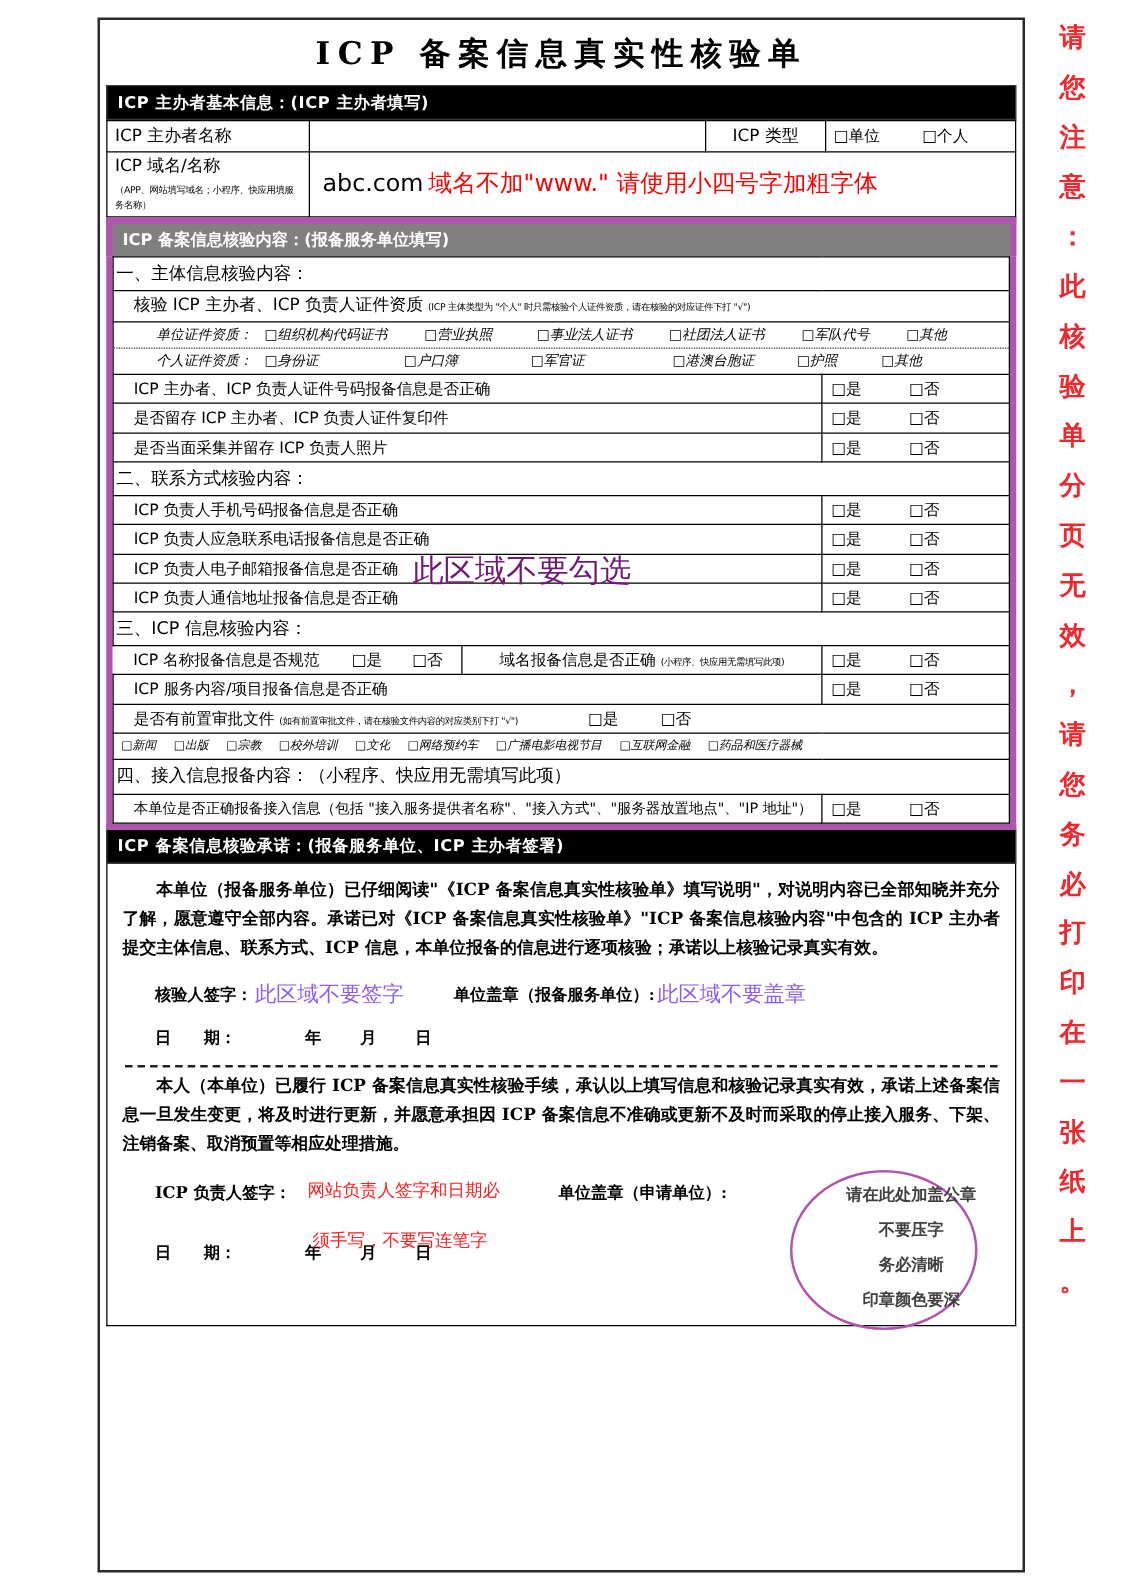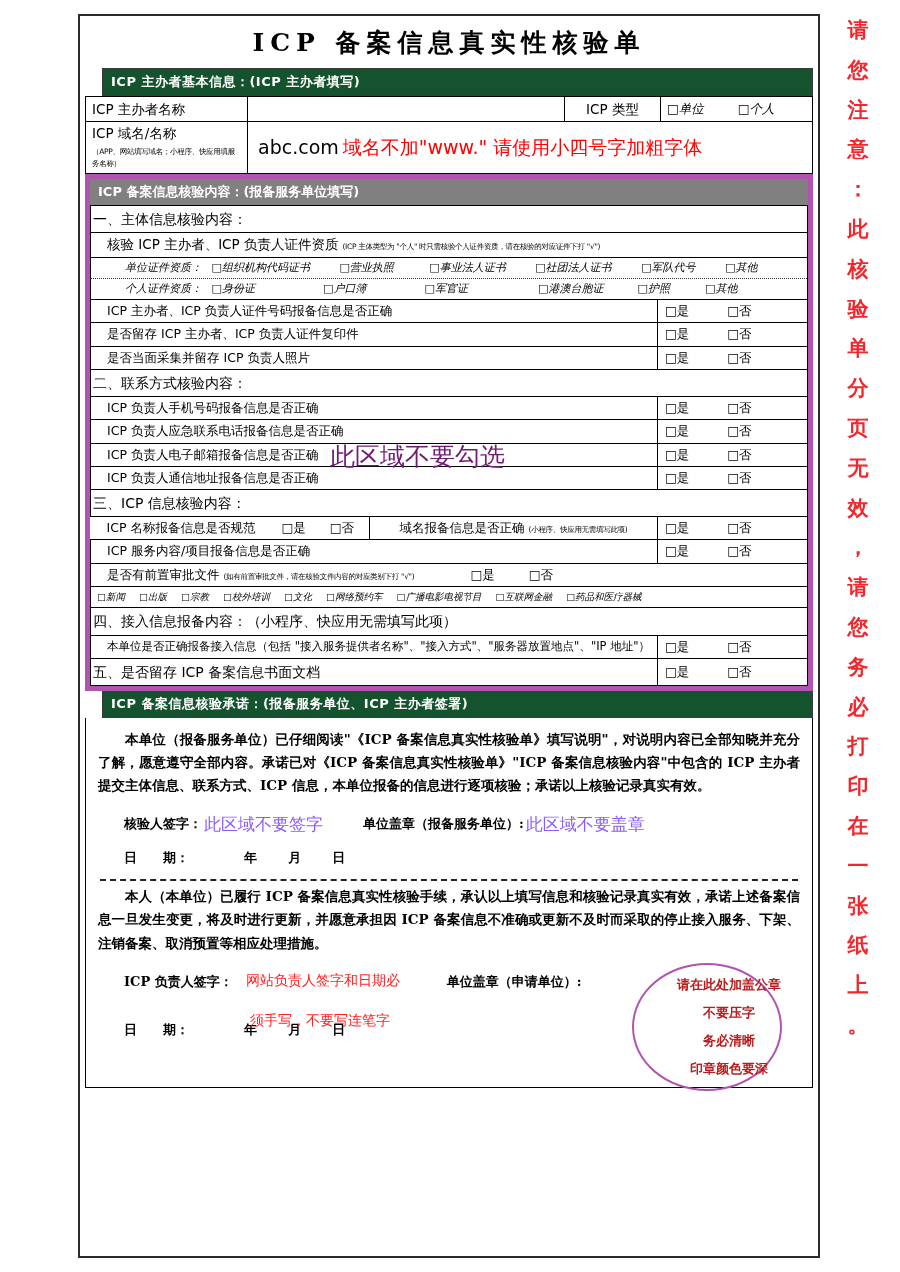--- a/index.html
+++ b/index.html
@@ -30,49 +30,48 @@
     font-weight: bold;
     font-size: 25px;
     letter-spacing: 6px;
     color: #000;
     padding: 6px 0 9px 0;
     white-space: nowrap;
   }
 
   
   .banner {
-    background: #14532d;
+    background: #000000;
     color: #ffffff;
     font-size: 13px;
     font-weight: bold;
     padding: 4px 8px;
     border: 1px solid #3a3a3a;
     letter-spacing: 0.5px;
-    margin-left: 17px;
   }
 
   table.grid {
     width: 100%;
     border-collapse: collapse;
     font-size: 12.5px;
     color: #000;
   }
   table.grid td {
     border: 1px solid #000;
     padding: 3px 6px;
     vertical-align: middle;
     line-height: 1.35;
   }
   .tiny { font-size: 7.5px; letter-spacing: -0.3px; }
 
   
   .basic td { height: 24px; }
   .basic .name-cell { width: 162px; font-size: 13.5px; }
   .basic .type-cell { width: 96px; text-align: center; font-size: 13.5px; }
-  .basic .chk-cell  { width: 152px; font-style: italic; }
+  .basic .chk-cell  { width: 152px; }
   .domain-label { font-size: 13.5px; line-height: 1.3; }
   .domain-value {
     font-size: 19px; font-weight: normal; color: #000;
     padding-left: 4px; white-space: nowrap;
   }
   .domain-note { color: #ff0000; font-size: 19px; }
 
   
   .purple-wrap {
     border: 5px solid #b054b0;
@@ -145,21 +144,21 @@
   .bottom-sig { position: relative; min-height: 108px; }
   .stamp-ellipse {
     position: absolute; right: 18px; top: -8px;
     width: 150px; height: 128px;
     border: 2px solid #b054b0;
     border-radius: 50%;
     display: flex; flex-direction: column;
     align-items: center; justify-content: space-around;
     padding: 6px 0;
   }
-  .stamp-ellipse div { color: #b91c1c; font-size: 13px; white-space: nowrap;
+  .stamp-ellipse div { color: #404040; font-size: 13px; white-space: nowrap;
                        font-family: "DejaVu Sans", sans-serif; margin-left: 44px; }
 
   
   .vnotice {
     position: absolute;
     left: 828px; top: 20px;
     width: 60px; height: 1235px;
     color: #f0282d;
     font-family: "DejaVu Sans", sans-serif;
     font-size: 21px; font-weight: bold;
@@ -363,27 +362,20 @@
             <td colspan="2" class="sechead">四、接入信息报备内容：（小程序、快应用无需填写此项）</td>
           </tr>
           <tr>
             <td class="indent1" style="font-size:11.5px">本单位是否正确报备接入信息（包括 "接入服务提供者名称"、"接入方式"、"服务器放置地点"、"IP 地址"）</td>
             <td class="yn">
               <span>□是</span>
               <span class="no">□否</span>
             </td>
           </tr>
 
-          <tr>
-            <td class="sechead">五、是否留存 ICP 备案信息书面文档</td>
-            <td class="yn">
-              <span>□是</span>
-              <span class="no">□否</span>
-            </td>
-          </tr>
         </tbody>
           </table>
       </div>
 
       <div class="banner" style="border-top:none">ICP 备案信息核验承诺：(报备服务单位、ICP 主办者签署)</div>
       <div class="commit-body">
         <p class="para">本单位（报备服务单位）已仔细阅读"《ICP 备案信息真实性核验单》填写说明"，对说明内容已全部知晓并充分了解，愿意遵守全部内容。承诺已对《ICP 备案信息真实性核验单》"ICP 备案信息核验内容"中包含的 ICP 主办者提交主体信息、联系方式、ICP 信息，本单位报备的信息进行逐项核验；承诺以上核验记录真实有效。</p>
 
         <div class="sigline">
           <span>核验人签字：</span>

